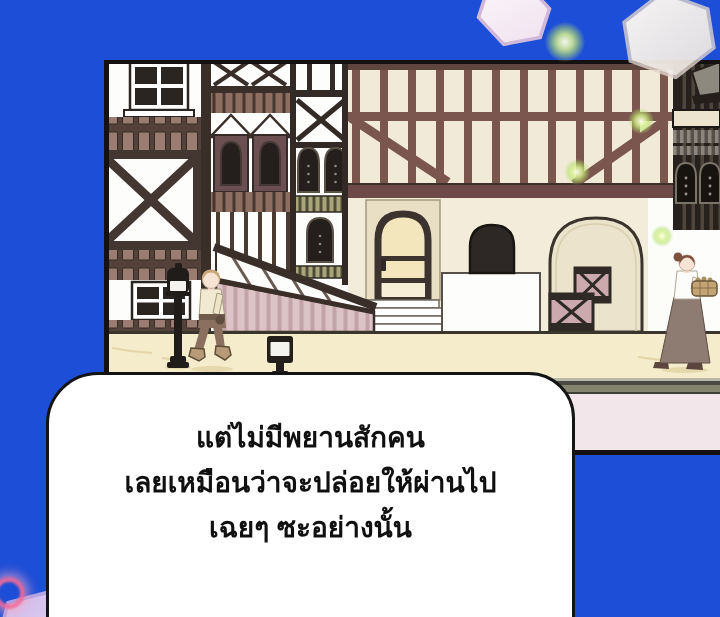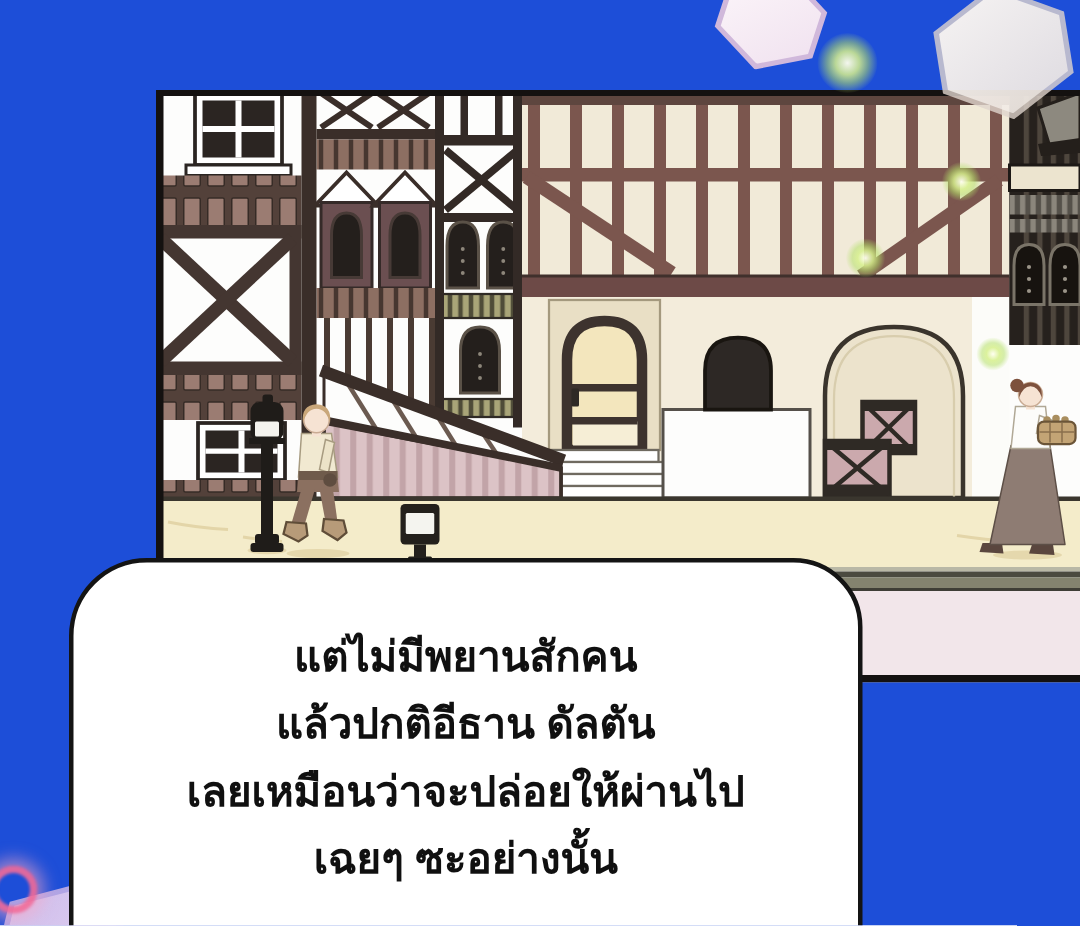--- a/index.html
+++ b/index.html
@@ -346,19 +346,18 @@
       <div class="inner"></div>
     </div>
   <div class="hex hexD">
       <div class="inner"></div>
     </div>
   <div class="ring"></div>
 
   <div class="bubble">
     <div class="text">
       <p>แต่ไม่มีพยานสักคน</p>
-      <p>แล้วปกติอีธาน ดัลตัน</p>
       <p>เลยเหมือนว่าจะปล่อยให้ผ่านไป</p>
       <p>เฉยๆ ซะอย่างนั้น</p>
     </div>
   </div>
 
 </div>
 
 </body></html>

